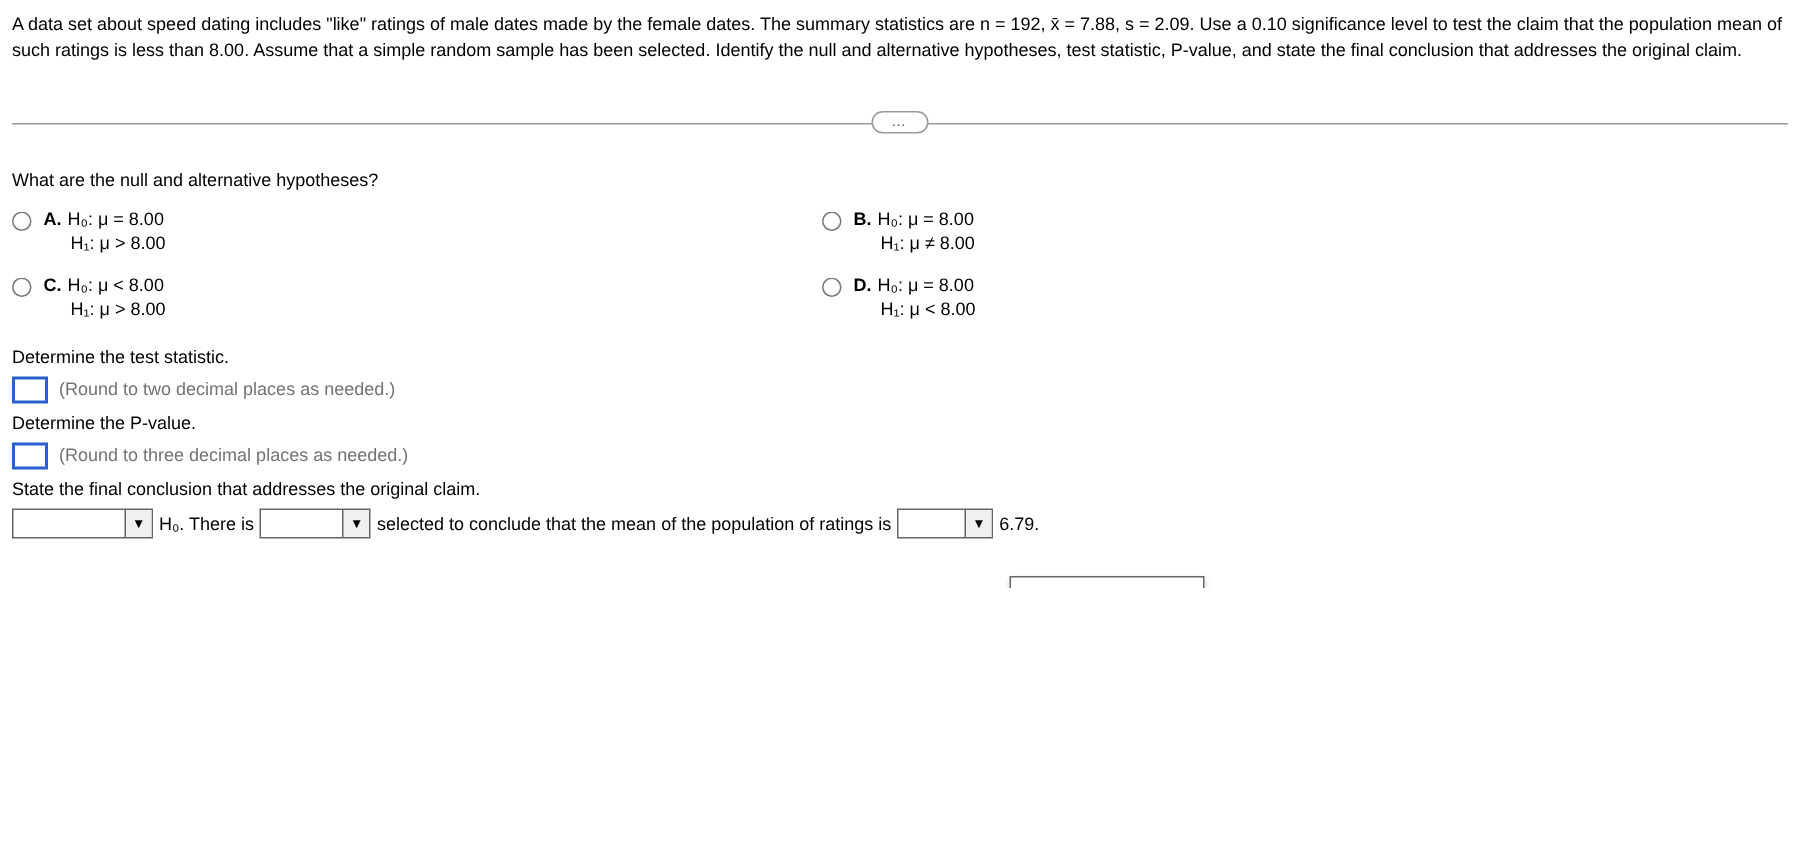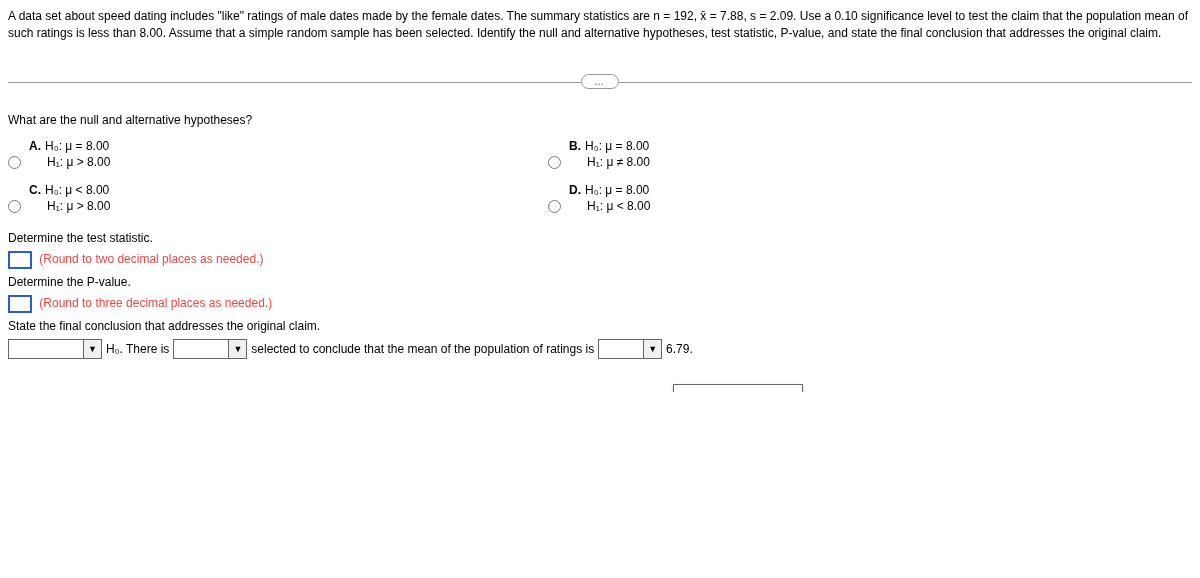--- a/index.html
+++ b/index.html
@@ -44,21 +44,21 @@
     .options {
       display: grid;
       grid-template-columns: 1fr 1fr;
       column-gap: 80px;
       row-gap: 14px;
       margin-bottom: 18px;
       max-width: 1000px;
     }
     .option {
       display: flex;
-      align-items: flex-end;
+      align-items: flex-start;
       gap: 8px;
     }
     .option input[type="radio"] {
       margin-top: 2px;
     }
     .option-label {
       font-weight: bold;
       margin-right: 4px;
     }
     .option-body {
@@ -70,21 +70,21 @@
       margin-bottom: 6px;
     }
     .num-input {
       width: 24px;
       height: 18px;
       border: 2px solid #2a5fcf;
       margin-right: 4px;
       vertical-align: middle;
     }
     .instruction {
-      color: #ef4444;
+      color: #737373;
     }
     .conclusion-line {
       display: flex;
       align-items: center;
       flex-wrap: wrap;
       gap: 4px;
       margin-top: 6px;
     }
     .dropdown {
       display: inline-flex;

